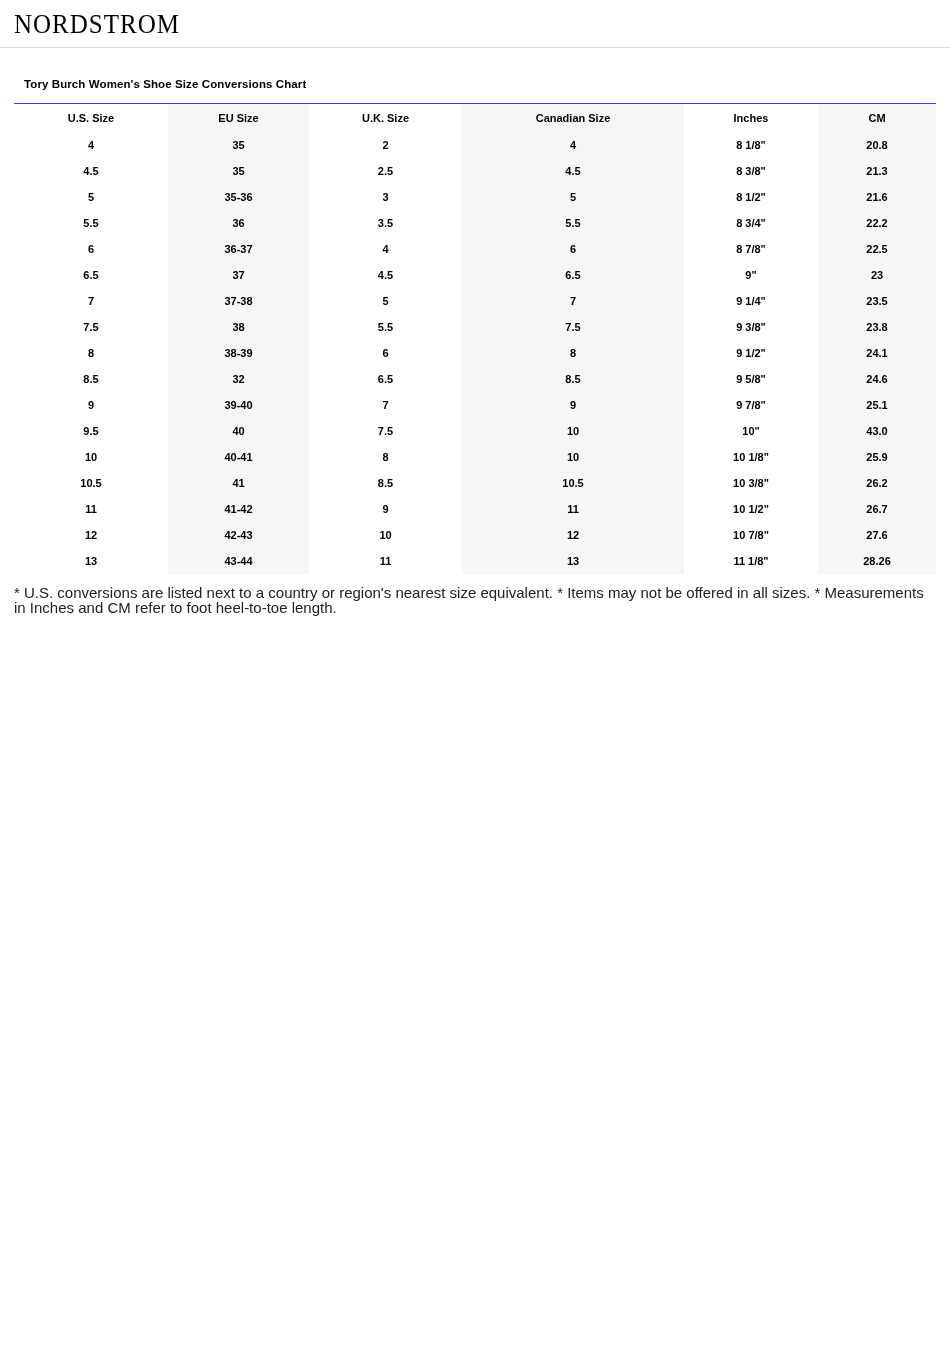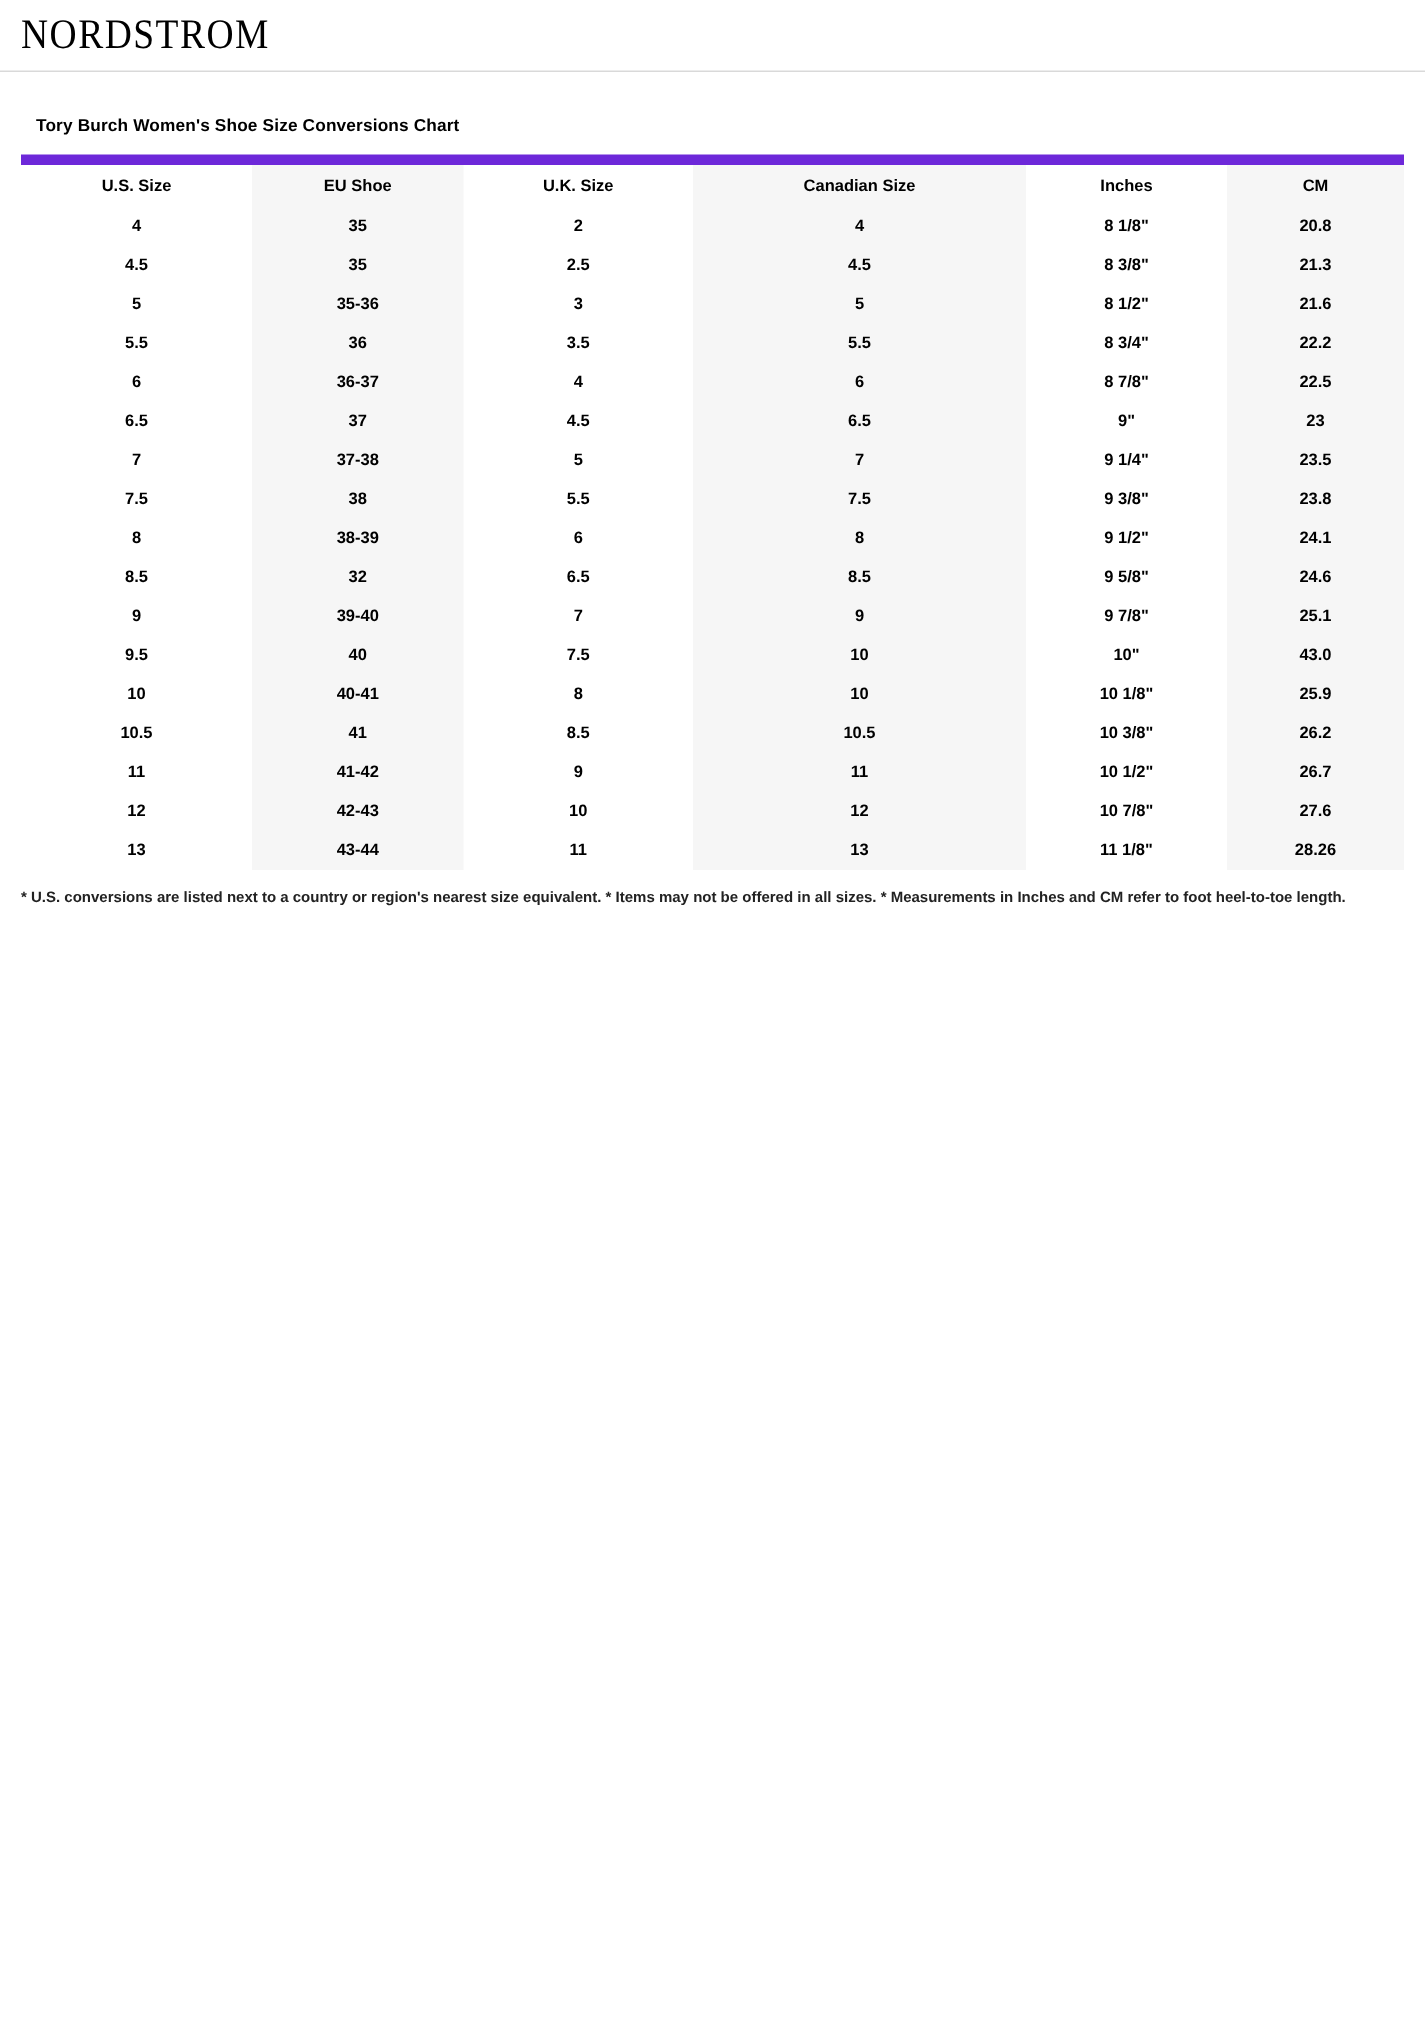--- a/index.html
+++ b/index.html
@@ -46,21 +46,21 @@
     font-size: 11.5px;
     font-weight: bold;
     letter-spacing: 0.1px;
     color: #000;
   }
 
   
   .table-wrap {
     margin: 13px 14px 0 14px;
     width: 922px;
-    border-top: 7px solid #6d28d9;
+    border-top: 1px solid #6d28d9;
   }
   table.size-table {
     border-collapse: collapse;
     width: 922px;
     table-layout: fixed;
   }
   table.size-table th,
   table.size-table td {
     text-align: center;
     font-size: 11px;
@@ -80,22 +80,22 @@
   col.c1 { width: 141px; }
   col.c2 { width: 153px; }
   col.c3 { width: 222px; }
   col.c4 { width: 134px; }
   col.c5 { width: 118px; }
 
   
   .footnote {
     margin: 11px 14px 0 14px;
     width: 910px;
-    font-size: 10px;
-    font-weight: bold;
+    font-size: 15px;
+    font-weight: normal;
     line-height: 15px;
     color: #222;
   }
 </style>
 </head>
 <body>
 
 <div class="page">
 
   <div class="brandbar">
@@ -110,21 +110,21 @@
         <col class="c0">
           <col class="c1">
           <col class="c2">
         <col class="c3">
           <col class="c4">
           <col class="c5">
       </colgroup>
       <thead>
         <tr>
             <th>U.S. Size</th>
-            <th class="shaded">EU Shoe</th>
+            <th class="shaded">EU Size</th>
             <th>U.K. Size</th>
             <th class="shaded">Canadian Size</th>
             <th>Inches</th>
             <th class="shaded">CM</th>
           </tr>
       </thead>
       <tbody>
           <tr>
             <td>4</td>
             <td class="shaded">35</td>

